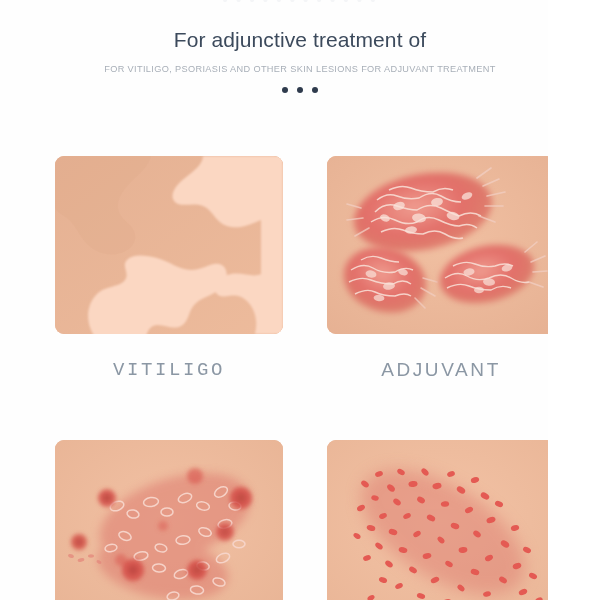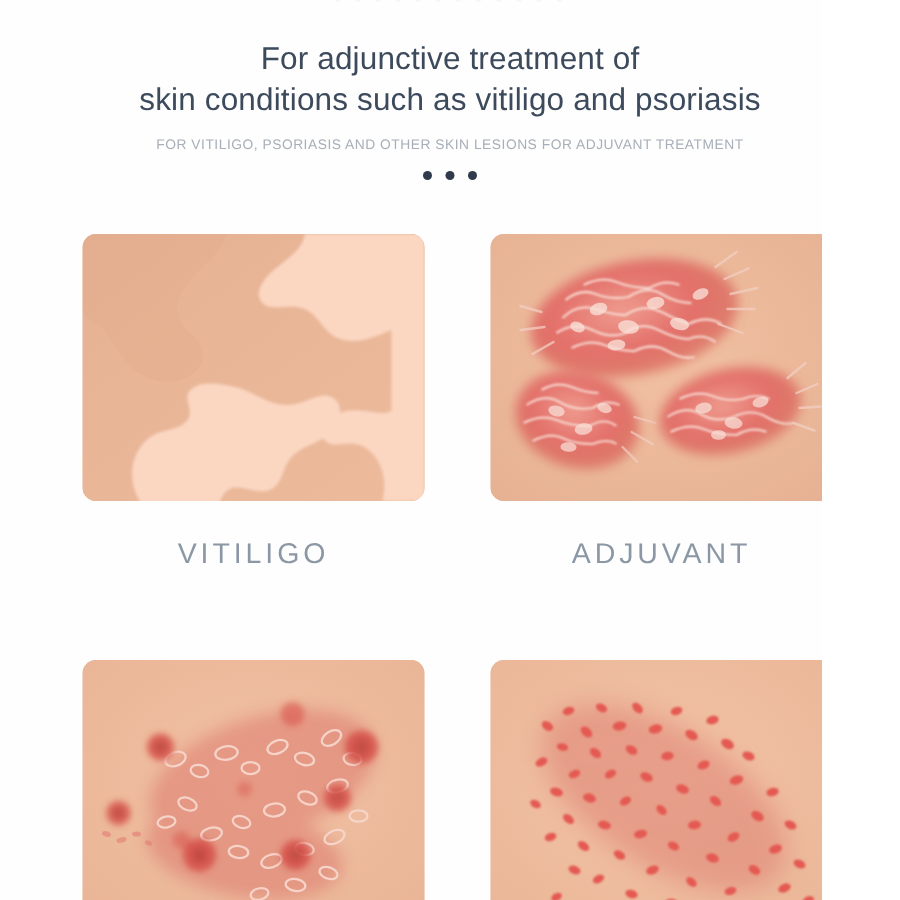--- a/index.html
+++ b/index.html
@@ -30,21 +30,21 @@
   .subtitle{
     margin-top:11px;color:#a8afb8;font-size:9.2px;letter-spacing:.35px;
     font-weight:400;white-space:nowrap;
   }
   .dots{margin-top:13px;display:flex;justify-content:center;gap:9px;}
   .dots i{display:block;width:6px;height:6px;border-radius:50%;background:#2f3b4d;}
 
   
   .grid{position:absolute;left:55px;top:156px;width:498px;}
   .cell{position:absolute;}
-  .cell.c0{left:0;   top:0;}
+  .cell.c0{left:0;   top:0;font-family:Liberation Mono, monospace;}
   .cell.c1{left:272px;top:0;}
   .cell.c2{left:0;   top:284px;}
   .cell.c3{left:272px;top:284px;}
 
   .panel{
     position:relative;width:228px;height:178px;border-radius:9px;
     overflow:hidden;background:#e9b697;
   }
   .caption{
     width:228px;text-align:center;margin-top:25px;
@@ -55,21 +55,20 @@
 </head>
 <body>
 
 <div class="page">
 
   <div class="ghost-row">• • • • • • • • • • • •</div>
 
   <div class="header">
     <div class="headline">
       <span>For adjunctive treatment of</span>
-      <span class="l2">skin conditions such as vitiligo and psoriasis</span>
     </div>
     <div class="subtitle">FOR VITILIGO, PSORIASIS AND OTHER SKIN LESIONS FOR ADJUVANT TREATMENT</div>
     <div class="dots">
       <i></i>
       <i></i>
       <i></i>
     </div>
   </div>
 
   <div class="grid">

